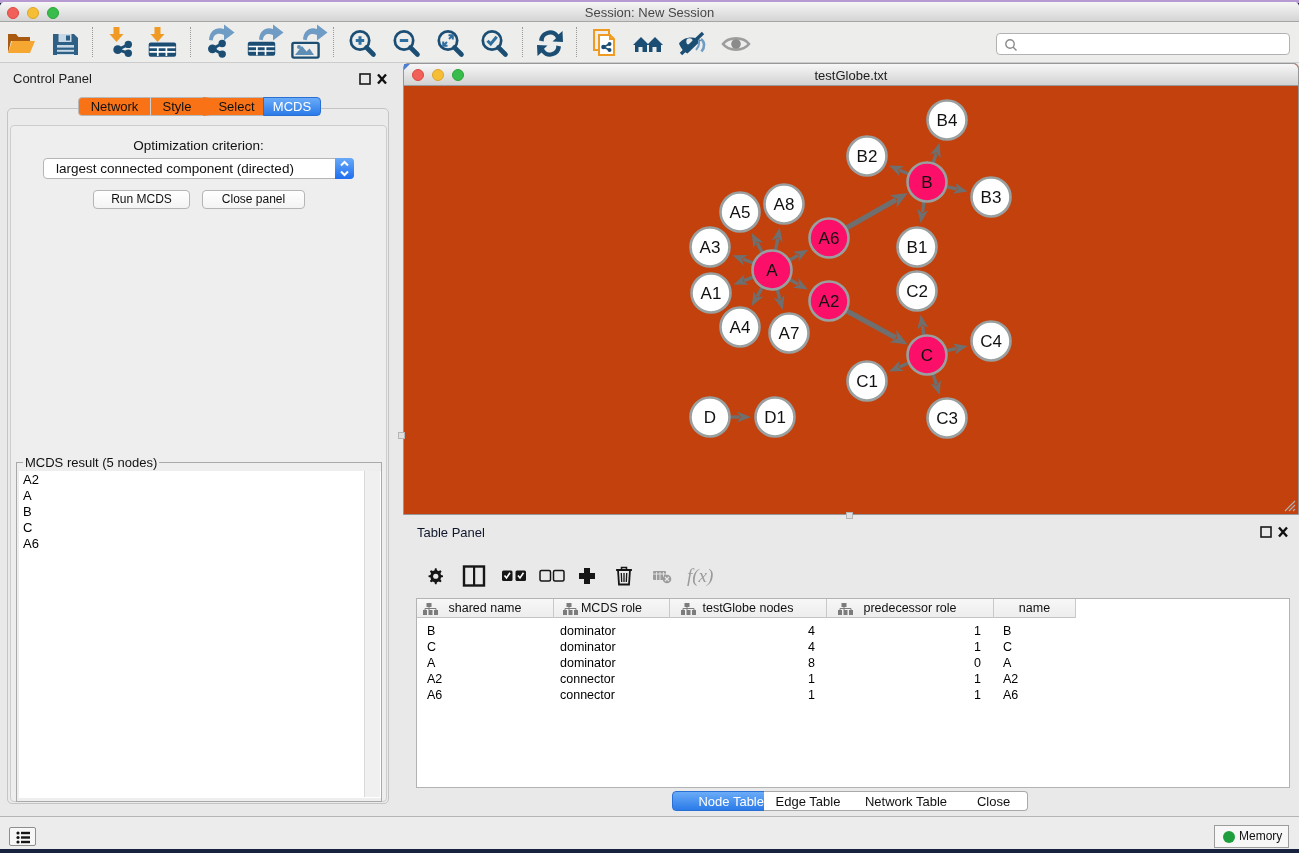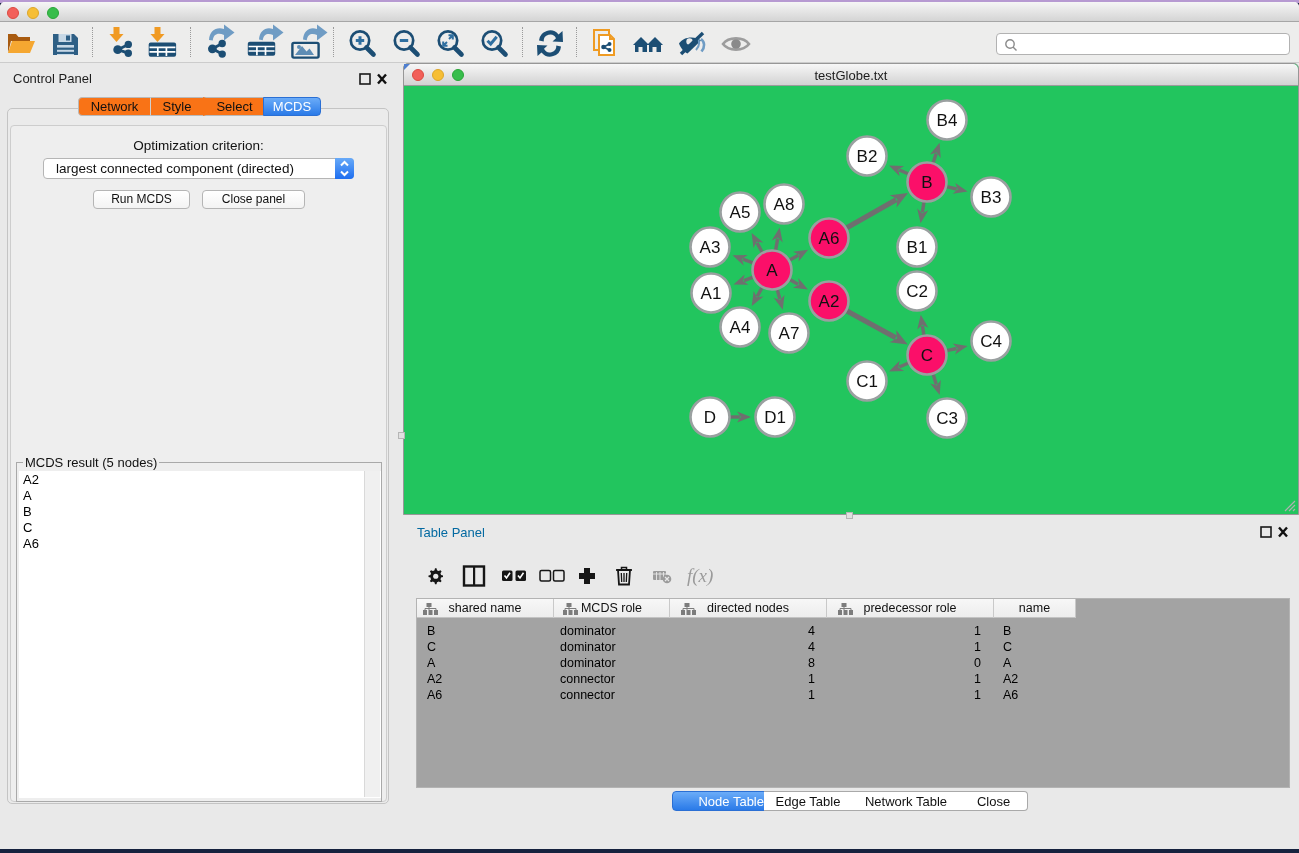--- a/index.html
+++ b/index.html
@@ -24,45 +24,46 @@
   #tab-mcds { background:linear-gradient(#6bacf8,#2a7ae8); color:#fff; border-color:#2a6fd4; border-radius:0 4px 4px 0; }
   #optlabel { position:absolute; left:0; top:135px; width:396px; text-align:center; font-size:13.5px; color:#111; }
   #dropdown { position:absolute; left:43px; top:157px; width:311px; height:21px; background:#fff; border:1px solid #b5b5b5; border-radius:4px; font-size:13.5px; line-height:19px; padding-left:12px; color:#111;}
   #dd-step { position:absolute; right:-1px; top:-1px; width:19px; height:21px; border-radius:0 4px 4px 0; background:linear-gradient(#68aaf8,#1e6ef0); }
   .btn { position:absolute; top:190px; height:19px; background:linear-gradient(#ffffff,#f3f3f3); border:1px solid #b5b5b5; border-radius:4px; font-size:12px; text-align:center; line-height:17px; color:#111; }
   #fieldset { position:absolute; left:16px; top:461px; width:366px; height:340px; border:1px solid #a9a9a9; }
   #legend { position:absolute; left:6px; top:-8px; background:#eeeeee; font-size:13px; padding:0 2px; color:#111; }
   #listbox { position:absolute; left:2px; top:8px; width:362px; height:327px; background:#fff; font-size:13px; line-height:16px; padding:1px 0 0 4px; color:#000; }
   #lb-scroll { position:absolute; right:1px; top:0px; width:16px; height:326px; background:#f0f0f0; border-left:1px solid #d9d9d9; }
   
-  #netwin { position:absolute; left:403px; top:61px; width:896px; height:452px; background:#22c55e; border:1px solid #979797; border-radius:5px 5px 0 0; }
+  #netwin { position:absolute; left:403px; top:61px; width:896px; height:452px; background:#c2410c; border:1px solid #979797; border-radius:5px 5px 0 0; }
   #nw-title { position:absolute; left:0; top:0; width:100%; height:22px; background:linear-gradient(#f7f7f7,#d2d2d2); border-bottom:1px solid #9b9b9b; border-radius:5px 5px 0 0; }
   #nw-text { position:absolute; top:4px; width:100%; text-align:center; font-size:13px; color:#1c1c1c; }
   
-  #tp-title { position:absolute; left:417px; top:523px; font-size:13px; color:#0369a1; }
-  #tp-table { position:absolute; left:416px; top:596px; width:874px; height:190px; background:#a3a3a3; border:1px solid #b3b3b3; }
+  #tp-title { position:absolute; left:417px; top:523px; font-size:13px; color:#0f172a; }
+  #tp-table { position:absolute; left:416px; top:596px; width:874px; height:190px; background:#ffffff; border:1px solid #b3b3b3; }
   #tp-header { position:absolute; left:0; top:0; width:659px; height:19px; background:linear-gradient(#f7f7f7,#ededed); border-bottom:1px solid #c3c3c3; }
   .hcell { position:absolute; top:0; height:19px; border-right:1px solid #c9c9c9; font-size:12.5px; text-align:center; line-height:19px; color:#111; }
   .trow { position:absolute; font-size:12.5px; color:#000; height:16px; line-height:16px; }
   .seg { position:absolute; top:789px; height:20px; background:#fff; border:1px solid #a9a9a9; font-size:13px; text-align:center; line-height:19px; color:#111; }
   #seg-node { background:linear-gradient(#6bacf8,#2a7ae8); color:#fff; border-color:#2a6fd4; border-radius:4px 0 0 4px;text-align:right; }
   
   #statusbar { position:absolute; left:0; top:814px; width:1299px; height:33px; background:#ececec; border-top:1px solid #b5b5b5; }
   #memb { position:absolute; left:1214px; top:8px; width:75px; height:23px; background:#f7f7f7; border:1px solid #9c9c9c; font-size:12px; line-height:21px; color:#111; }
   #listb { position:absolute; left:9px; top:10px; width:27px; height:19px; background:#f7f7f7; border:1px solid #8e8e8e; border-radius:2px; }
 </style>
 </head>
 <body>
 <div style="position:absolute;left:0;top:0;width:1299px;height:3px;background:#b79ad2;"></div>
 <div id="app">
 
 <div id="titlebar">
   <div class="tl" style="left:7px;background:#f2605a;border:1px solid #dc4a41;"></div>
   <div class="tl" style="left:27px;background:#f6be35;border:1px solid #dda629;"></div>
   <div class="tl" style="left:47px;background:#38bd4c;border:1px solid #2aa638;"></div>
+  <div id="titletext">Session: New Session</div>
 </div>
 <div id="toolbar">
   <div class="sep" style="left:92px"></div>
   <div class="sep" style="left:190px"></div>
   <div class="sep" style="left:333px"></div>
   <div class="sep" style="left:522px"></div>
   <div class="sep" style="left:576px"></div>
 
   <svg class="ticon" style="left:5px" width="32" height="42" viewBox="0 0 32 42">
     <path d="M3 12 L11 12 L13.5 15 L25 15 L25 19 L3 19 Z" fill="#a85b10"></path>
@@ -182,21 +183,21 @@
 </div>
 
 <div id="cp-title">Control Panel</div>
 <svg class="abs" style="left:359px;top:71px" width="30" height="12" viewBox="0 0 30 12">
   <rect x="1" y="1" width="10" height="10" fill="none" stroke="#1a1a1a" stroke-width="1.6"></rect>
   <path d="M19 1.5 L27 10.5 M27 1.5 L19 10.5" stroke="#111" stroke-width="2.4"></path>
 </svg>
 <div id="cp-panel"></div>
 <div class="tabseg" style="left:78px;width:73px;border-radius:4px 0 0 4px;">Network</div>
 <div class="tabseg" style="left:150px;width:54px;border-left:1px solid #cfcfcf;">Style</div>
-<div class="tabseg" style="left:203px;width:61px;border-left:3px solid #f97316;">Select</div>
+<div class="tabseg" style="left:203px;width:61px;border-left:7px solid #f97316;">Select</div>
 <div class="tabseg" id="tab-mcds" style="left:263px;width:58px;">MCDS</div>
 <div id="cp-inner">
   <div id="dropdown" style="left:32px;top:32px;">largest connected component (directed)
     <div id="dd-step">
       <svg width="19" height="21" viewBox="0 0 19 21">
         <path d="M6 7.5 L9.5 4 L13 7.5" stroke="#fff" stroke-width="2" fill="none"></path>
         <path d="M6 13.5 L9.5 17 L13 13.5" stroke="#fff" stroke-width="2" fill="none"></path>
       </svg>
     </div>
   </div>
@@ -346,21 +347,21 @@
     <path d="M228 10 H241 M231.5 8 V16 M235 8 V16 M238.5 8 V16" stroke="#e8e8e8" stroke-width="0.9"></path>
     <circle cx="242" cy="15" r="4.3"></circle>
     <path d="M240 13 L244 17 M244 13 L240 17" stroke="#e8e8e8" stroke-width="1.2"></path>
   </g>
   <text x="262" y="18" font-size="19" font-style="italic" fill="#9b9b9b" font-family="Liberation Serif, serif">f(x)</text>
 </svg>
 <div id="tp-table">
   <div id="tp-header"></div>
   <div class="hcell" style="left:0;width:137px;">shared name</div>
   <div class="hcell" style="left:137px;width:116px;">MCDS role</div>
-  <div class="hcell" style="left:253px;width:157px;">directed nodes</div>
+  <div class="hcell" style="left:253px;width:157px;">testGlobe nodes</div>
   <div class="hcell" style="left:410px;width:167px;">predecessor role</div>
   <div class="hcell" style="left:577px;width:82px;">name</div>
   <svg class="abs" style="left:6px;top:4px" width="660" height="12" viewBox="0 0 660 12">
     <g fill="#7c7c7c">
       <g id="oc">
             <rect x="3.5" y="0" width="5" height="4"></rect>
             <rect x="0" y="7" width="4" height="5"></rect>
             <rect x="5.5" y="7" width="4" height="5"></rect>
             <rect x="11" y="7" width="4" height="5"></rect>
             <path d="M2 7 L2 5.5 L13 5.5 L13 7 M6 4 L6 7" stroke="#7c7c7c" fill="none"></path>
@@ -393,13 +394,31 @@
   <div class="trow" style="left:586px;top:24px;">B</div>
   <div class="trow" style="left:586px;top:40px;">C</div>
   <div class="trow" style="left:586px;top:56px;">A</div>
   <div class="trow" style="left:586px;top:72px;">A2</div>
   <div class="trow" style="left:586px;top:88px;">A6</div>
 </div>
 <div class="seg" id="seg-node" style="left:672px;width:93px;">Node Table</div>
 <div class="seg" style="left:764px;width:89px;border-left:none;">Edge Table</div>
 <div class="seg" style="left:852px;width:109px;border-left:none;">Network Table</div>
 <div class="seg" style="left:960px;width:68px;border-radius:0 4px 4px 0;border-left:none;">Close</div>
+<div id="statusbar">
+  <div id="listb">
+    <svg width="27" height="19" viewBox="0 0 27 19">
+      <g fill="#161616">
+        <circle cx="8" cy="5" r="1.6"></circle>
+            <circle cx="8" cy="9.5" r="1.6"></circle>
+            <circle cx="8" cy="14" r="1.6"></circle>
+        <rect x="11" y="3.8" width="9" height="2.4"></rect>
+            <rect x="11" y="8.3" width="9" height="2.4"></rect>
+            <rect x="11" y="12.8" width="9" height="2.4"></rect>
+      </g>
+    </svg>
+  </div>
+  <div id="memb">
+        <span style="position:absolute;left:8px;top:5px;width:12px;height:12px;border-radius:50%;background:#1f9e3d;"></span>
+        <span style="position:absolute;left:24px;top:0;">Memory</span>
+      </div>
+</div>
 </div>
 
 </body></html>

